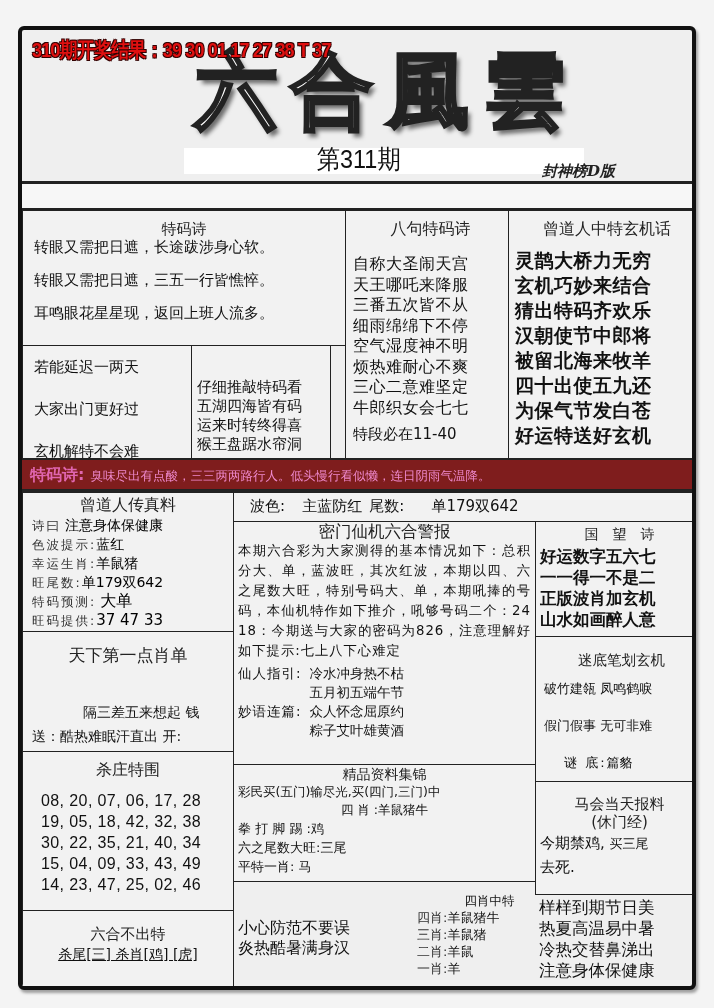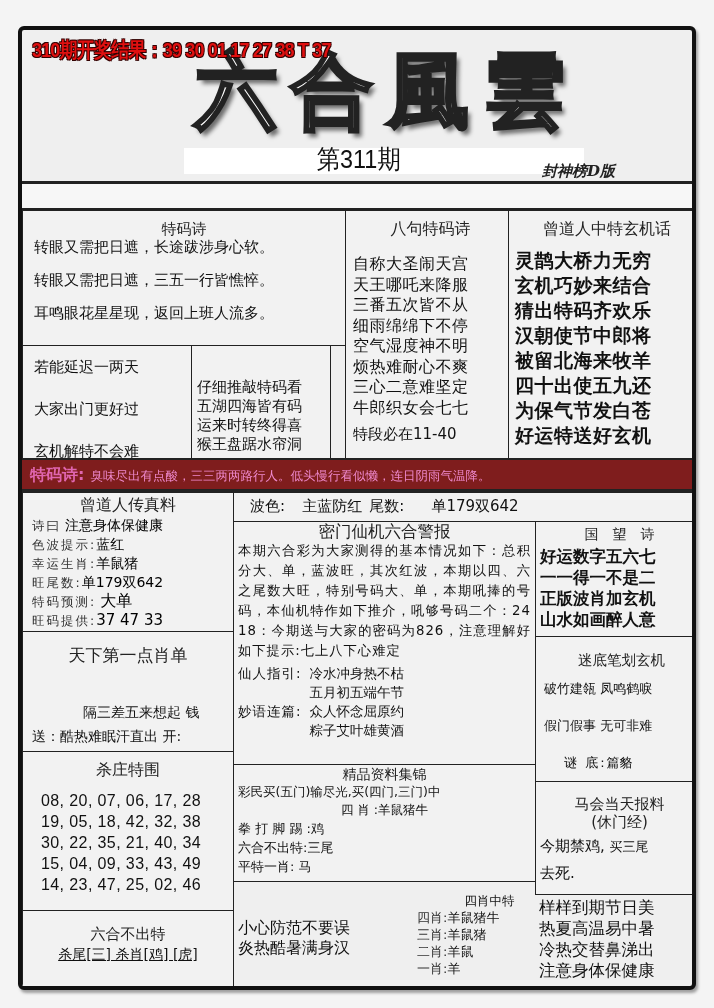--- a/index.html
+++ b/index.html
@@ -182,21 +182,21 @@
         <div>粽子艾叶雄黄酒</div>
       </div>
     </div>
   </div>
 
   <div class="bx" style="left:211px;top:734px;width:303px;height:118px;padding:0 4px;">
     <div class="title" style="font-size:14px;line-height:18px;">精品资料集锦</div>
     <div style="font-size:12.5px;line-height:18px;white-space:nowrap;">彩民买(五门)输尽光,买(四门,三门)中</div>
     <div style="font-size:12.5px;line-height:18px;text-align:center;">四 肖 :羊鼠猪牛</div>
     <div style="font-size:13px;line-height:19px;"><span>拳 打 脚 踢 :</span><span>鸡</span></div>
-    <div style="font-size:13px;line-height:19px;"><span>六合不出特:</span><span>三尾</span></div>
+    <div style="font-size:13px;line-height:19px;"><span>六之尾数大旺:</span><span>三尾</span></div>
     <div style="font-size:13px;line-height:19px;"><span>平特一肖:</span><span> 马</span></div>
   </div>
 
   <div class="abs" style="left:216px;top:878px;width:150px;padding-top:10px;">
     <div style="font-size:16px;line-height:20px;">小心防范不要误</div>
     <div style="font-size:16px;line-height:20px;">炎热酷暑满身汉</div>
   </div>
 
   <div class="abs" style="left:395px;top:863px;width:125px;">
     <div style="font-size:12.5px;line-height:16px;text-align:center;padding-left:20px;">四肖中特</div>
@@ -219,21 +219,21 @@
   <div class="bx" style="left:513px;top:606px;width:165px;height:146px;padding:0 0 0 8px;">
     <div class="title" style="margin-top:14px;font-size:14.5px;">迷底笔划玄机</div>
     <div style="font-size:13px;margin-top:10px;white-space:nowrap;">破竹建瓴  凤鸣鹤唳</div>
     <div style="font-size:13px;margin-top:19px;white-space:nowrap;">假门假事  无可非难</div>
     <div style="font-size:13px;margin-top:19px;padding-left:20px;"><span style="letter-spacing:2px;">谜 底:</span><span>篇貉</span></div>
   </div>
 
   <div class="bx" style="left:513px;top:751px;width:165px;height:114px;padding:0 0 0 4px;">
     <div class="title" style="margin-top:13px;font-size:15px;line-height:18px;">马会当天报料</div>
     <div class="title" style="font-size:15px;line-height:18px;">(休门经)</div>
-    <div style="font-size:15px;line-height:30px;"><span>今期禁鸡,</span> <span style="font-size:13px;">买三尾</span></div>
+    <div style="font-size:15px;line-height:24px;"><span>今期禁鸡,</span> <span style="font-size:13px;">买三尾</span></div>
     <div style="font-size:15px;line-height:22px;">去死.</div>
   </div>
 
   <div class="abs" style="left:517px;top:867px;width:160px;">
     <div style="font-size:16.5px;line-height:21px;">样样到期节日美</div>
     <div style="font-size:16.5px;line-height:21px;">热夏高温易中暑</div>
     <div style="font-size:16.5px;line-height:21px;">冷热交替鼻涕出</div>
     <div style="font-size:16.5px;line-height:21px;">注意身体保健康</div>
   </div>
 

